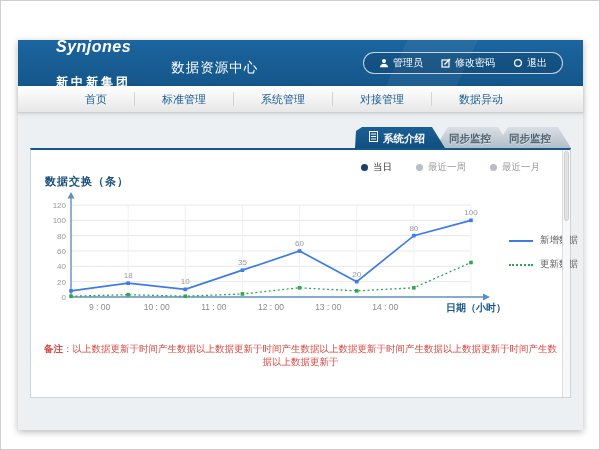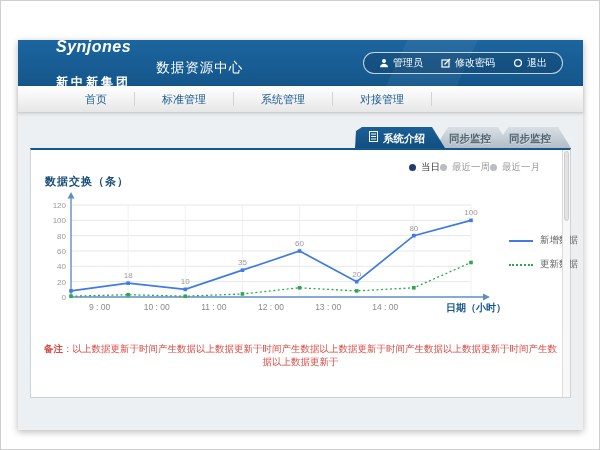--- a/index.html
+++ b/index.html
@@ -11,21 +11,21 @@
     background:#ecf0f3; box-shadow:0 2px 7px rgba(0,0,0,.28); }
 
   
   .header { position:relative; height:46px; background:linear-gradient(#1c659f,#14568a);
     display:flex; align-items:center; padding:0 18px 0 38px; overflow:hidden; }
   .header::after { content:""; position:absolute; right:0; top:0; width:260px; height:100%;
     background:linear-gradient(115deg, transparent 30%, rgba(255,255,255,.05) 30%, rgba(255,255,255,.05) 55%, transparent 55%); }
   .logo { display:flex; flex-direction:column; line-height:1; color:#fff;gap:15px; }
   .logo-en { font-size:16px; font-weight:bold; font-style:italic; letter-spacing:.5px; }
   .logo-cn { font-size:12px; font-weight:bold; letter-spacing:3px; margin-top:6px; }
-  .app-title { color:#fff; font-size:13.5px; margin-left:25px; margin-top:10px; letter-spacing:1px; }
+  .app-title { color:#fff; font-size:13.5px; margin-left:40px; margin-top:10px; letter-spacing:1px; }
   .user-pill { position:absolute; right:20px; top:12px; display:flex; align-items:center; gap:0;
     border:1px solid rgba(255,255,255,.75); border-radius:12px; background:rgba(8,40,70,.22);
     padding:3px 6px; z-index:2; }
   .user-item { display:flex; align-items:center; gap:4px; color:#fff; font-size:10px;
     padding:0 9px; cursor:pointer; white-space:nowrap; }
   .user-item svg { display:block; }
 
   
   .navbar { height:27px; background:linear-gradient(#ffffff,#e7e7e7); border-bottom:1px solid #cfcfcf;
     box-shadow:0 1px 3px rgba(0,0,0,.12); display:flex; align-items:center; padding-left:40px;
@@ -49,21 +49,21 @@
     clip-path:polygon(13px 0, calc(100% - 13px) 0, 100% 100%, 0 100%); }
   .tab-inactive + .tab-inactive { margin-left:-16px; }
 
   .panel { position:relative; background:#fff; border:1px solid #ccd3d9; border-top:2px solid #14578c;
     height:250px; width:541px; }
   .scrollbar { position:absolute; top:0; right:0; bottom:0; width:8px; background:#f8f8f8;
     border-left:1px solid #dcdcdc; cursor:pointer; }
   .scrollbar .thumb { position:absolute; top:1px; left:1px; width:5px; height:70px;
     background:#e2e2e2; border:1px solid #cfcfcf; border-radius:3px; }
 
-  .range-row { display:flex; justify-content:flex-end; padding:10px 30px 0 0; height:24px; }
+  .range-row { display:flex; justify-content:flex-end; gap:24px; padding:10px 30px 0 0; height:24px; }
   .range-opt { display:flex; align-items:center; gap:5px; font-size:9.5px; cursor:pointer; color:#9a9a9a; }
   .range-opt .dot { width:7px; height:7px; border-radius:50%; background:#b9bec5; }
   .range-opt.sel { color:#333; }
   .range-opt.sel .dot { background:#1c3d6e; }
 
   .chart-row { display:flex;justify-content:space-between; }
   .chart-col { width:478px; }
   .y-axis-title { font-size:11px; font-weight:bold; color:#1b4e79; margin:0 0 0 14px; letter-spacing:1px; }
   svg.chart { display:block; }
   svg.chart text { font-family:"Liberation Sans","DejaVu Sans",sans-serif; }
@@ -122,20 +122,21 @@
 
   <div class="navbar">
     <div class="nav-item">首页</div>
     <div class="nav-sep"></div>
     <div class="nav-item">标准管理</div>
     <div class="nav-sep"></div>
     <div class="nav-item">系统管理</div>
     <div class="nav-sep"></div>
     <div class="nav-item">对接管理</div>
     <div class="nav-sep"></div>
+    <div class="nav-item">数据异动</div>
   </div>
 
   <div class="content">
 
     <div class="tabs">
       <div class="tab tab-active">
         <span class="tab-bg"></span>
         <span class="tab-label">
           <span>
             <svg width="9" height="11" viewBox="0 0 9 11">

